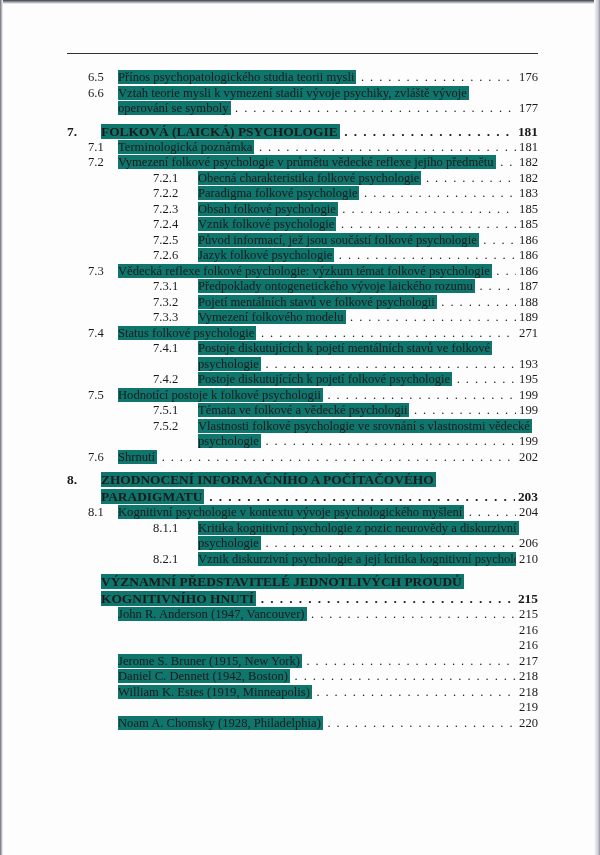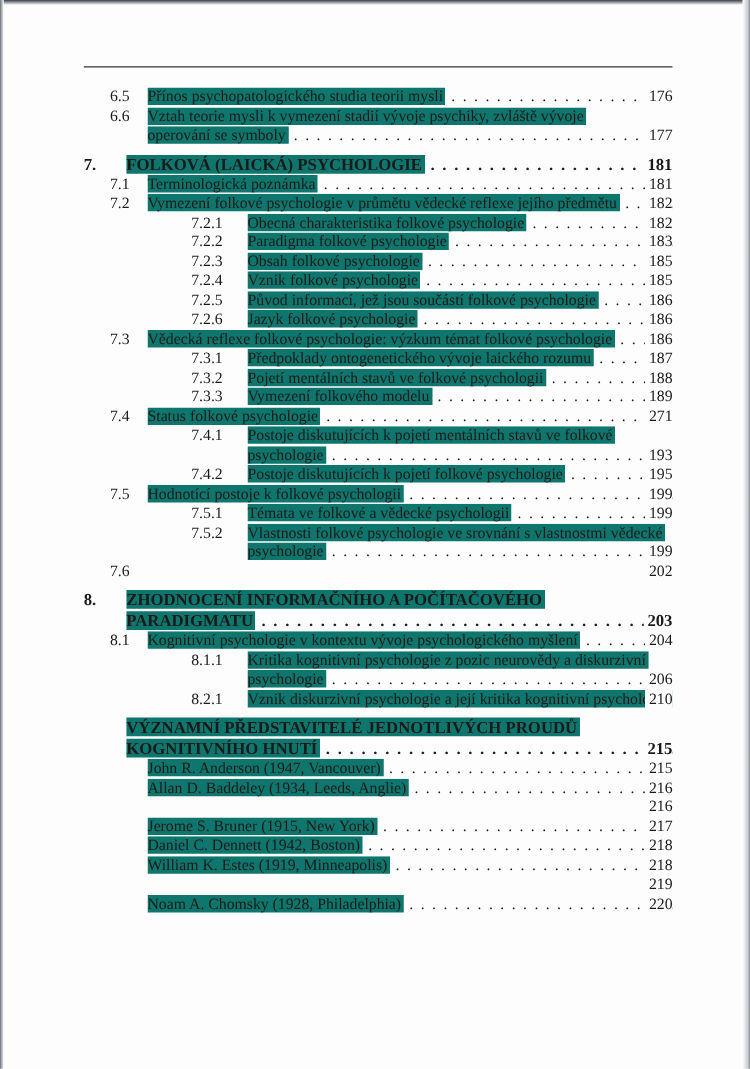--- a/index.html
+++ b/index.html
@@ -175,20 +175,21 @@
       <span class="num">7.5.2</span>
       <span class="txt"><span class="t">Vlastnosti folkové psychologie ve srovnání s vlastnostmi vědecké</span></span>
     </div>
     <div class="line l2">
       <span class="num"></span>
       <span class="txt dots"><span class="t">psychologie</span></span>
       <span class="pg">199</span>
     </div>
     <div class="line l1">
       <span class="num">7.6</span>
+      <span class="txt dots"><span class="t">Shrnutí</span></span>
       <span class="pg">202</span>
     </div>
     <div class="gap"></div>
     <div class="line ch">
       <span class="num">8.</span>
       <span class="txt"><span class="t">ZHODNOCENÍ INFORMAČNÍHO A POČÍTAČOVÉHO</span></span>
     </div>
     <div class="line ch">
       <span class="num"></span>
       <span class="txt dots"><span class="t">PARADIGMATU</span></span>
@@ -223,21 +224,20 @@
       <span class="txt dots"><span class="t">KOGNITIVNÍHO HNUTÍ</span></span>
       <span class="pg">215</span>
     </div>
     <div class="line pers">
       <span class="num"></span>
       <span class="txt dots"><span class="t">John R. Anderson (1947, Vancouver)</span></span>
       <span class="pg">215</span>
     </div>
     <div class="line pers">
       <span class="num"></span>
-      <span class="txt dots"><span class="t">Allan D. Baddeley (1934, Leeds, Anglie)</span></span>
       <span class="pg">216</span>
     </div>
     <div class="line pers">
       <span class="num"></span>
       <span class="pg">216</span>
     </div>
     <div class="line pers">
       <span class="num"></span>
       <span class="txt dots"><span class="t">Jerome S. Bruner (1915, New York)</span></span>
       <span class="pg">217</span>

